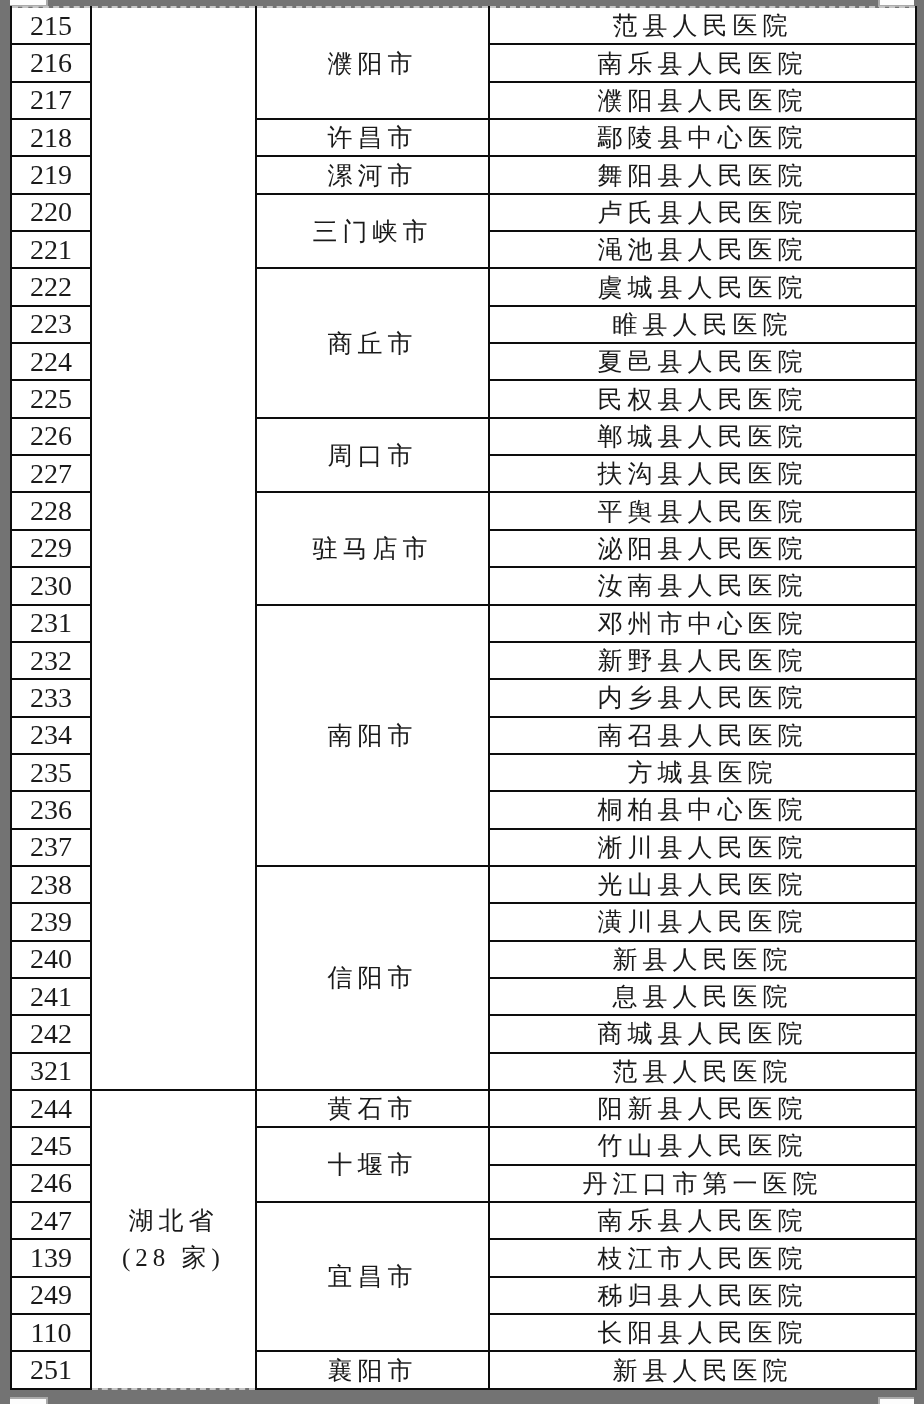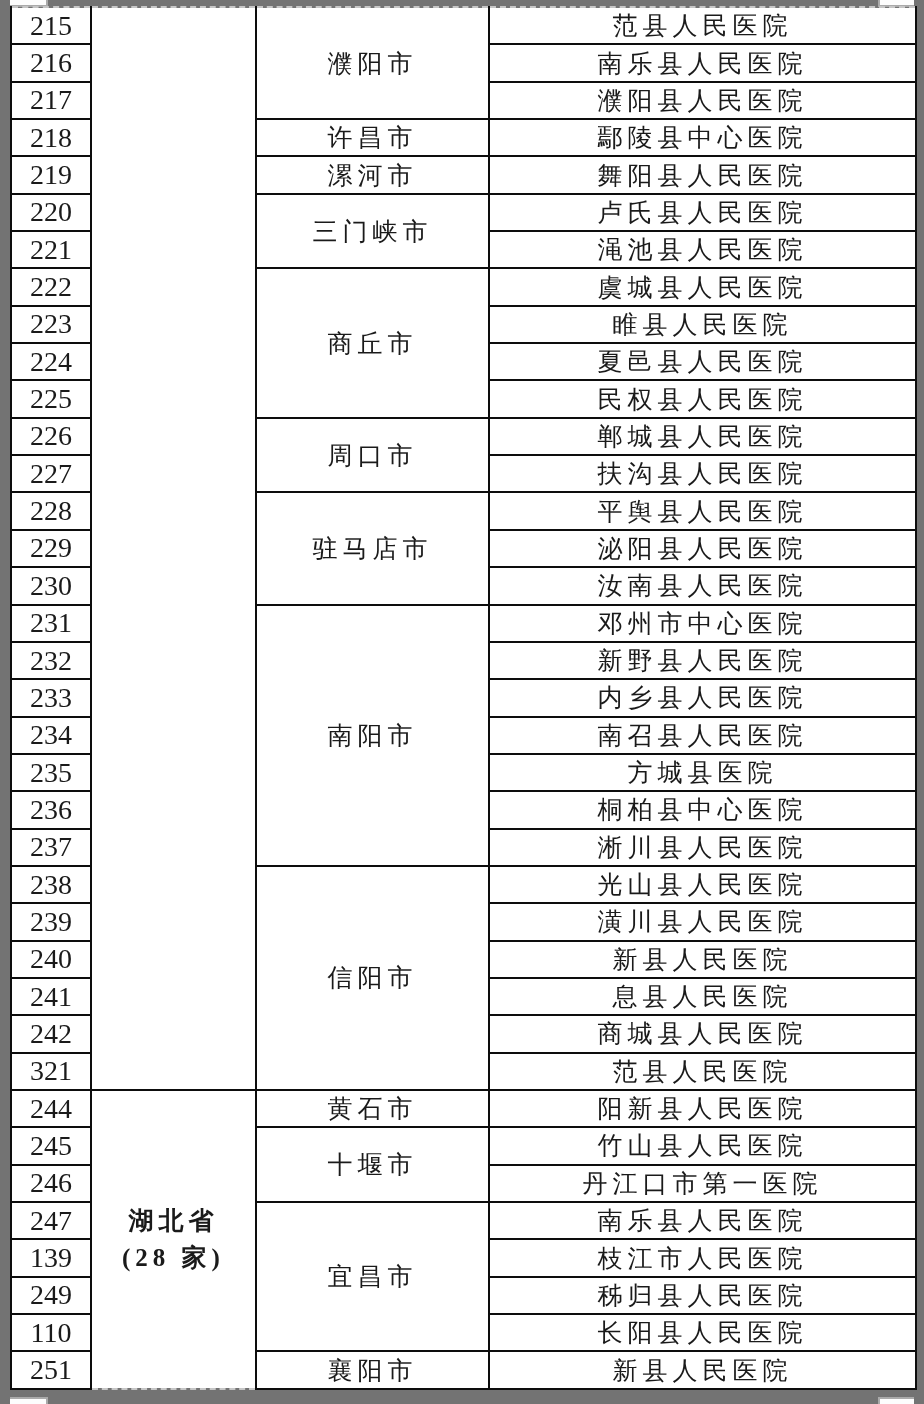--- a/index.html
+++ b/index.html
@@ -23,21 +23,21 @@
   table.hospital-table td {
     border: 2px solid #0d0d0d;
     padding: 0;
     color: #1a1a1a;
     vertical-align: middle;
     overflow: hidden;
     background: #ffffff;
   }
   
   table.hospital-table tr:first-child > td { border-top: 2px dashed #c6c6c6; }
-  table.hospital-table td.continues-next-page { border-bottom: 2px dashed #c6c6c6; font-weight: bold; }
+  table.hospital-table td.continues-next-page { border-bottom: 2px dashed #c6c6c6; }
 
   td.col-no {
     font-size: 28px;
     text-align: center;
     letter-spacing: 0px;
   }
   td.cjk {
     font-size: 25px;
     letter-spacing: 5px;
     text-align: center;

